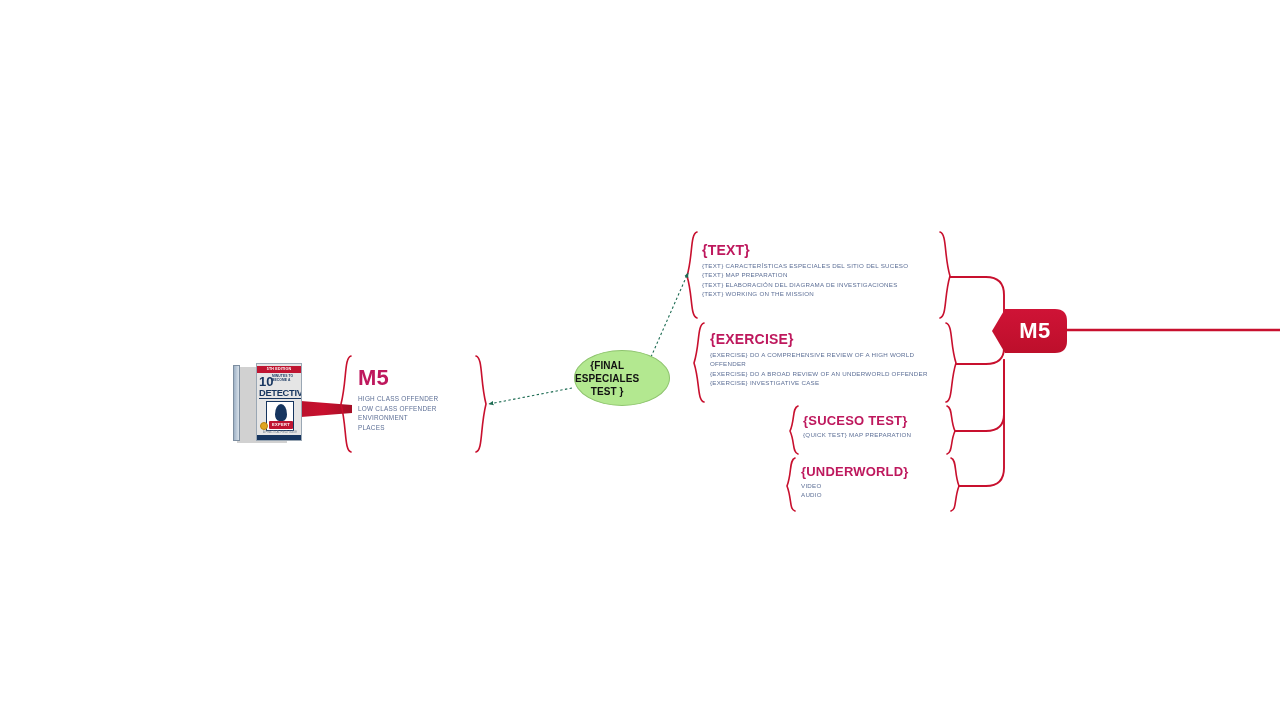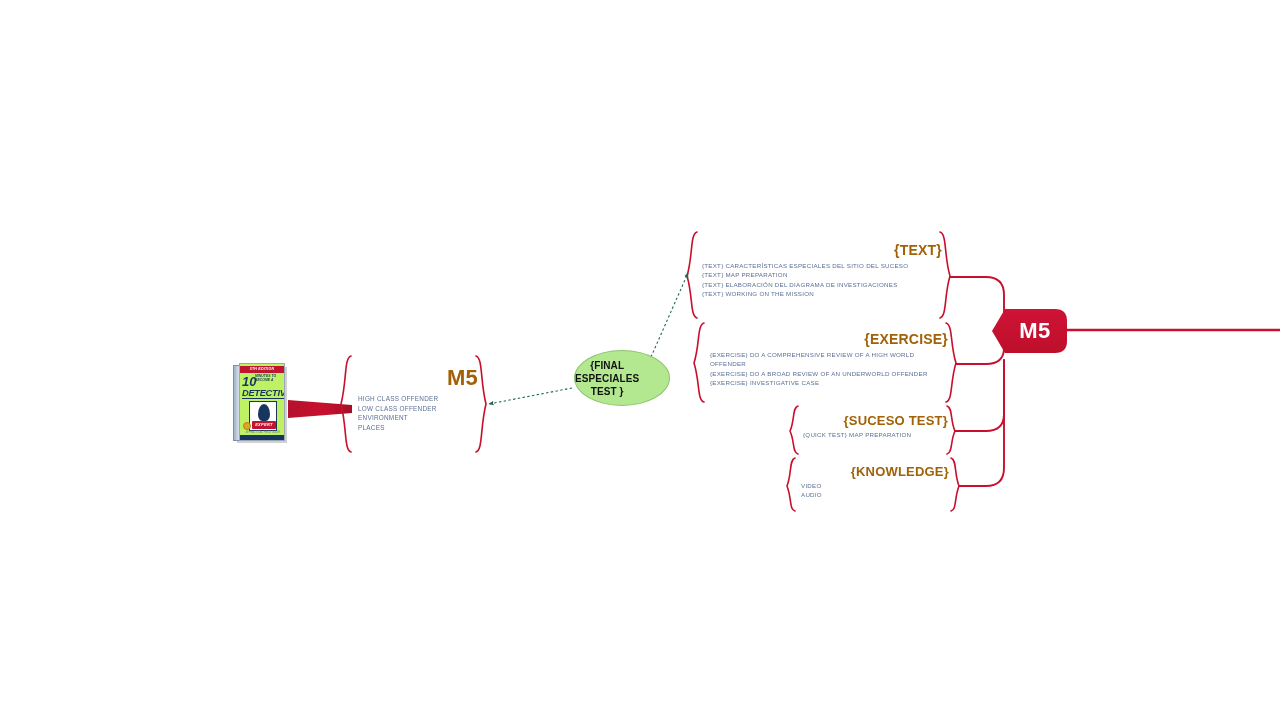--- a/index.html
+++ b/index.html
@@ -9,25 +9,24 @@
     font-family:"Liberation Sans", sans-serif;
     overflow:hidden;
     position:relative;
   }
   #canvas{position:absolute;inset:0;width:1280px;height:720px;}
   .svg-layer{position:absolute;left:0;top:0;width:1280px;height:720px;pointer-events:none;}
 
   
   .node{position:absolute;}
   .node-title{
-    color:#a16207;
+    color:#be185d;
     font-weight:bold;
     letter-spacing:.2px;
     white-space:nowrap;
-    text-align:right;
   }
   .node-sub{
     color:#5d6f96;
     font-size:6.2px;
     line-height:9.3px;
     letter-spacing:.25px;
   }
   .node-sub div{white-space:normal;}
 
   
@@ -42,24 +41,23 @@
   #book .b-shadow{
     position:absolute;left:4px;top:4px;width:50px;height:76px;
     background:rgba(0,0,0,.18);
   }
   #book .b-spine{
     position:absolute;left:0;top:2px;width:7px;height:76px;
     background:linear-gradient(90deg,#9fb2c6,#d8e1ea);
     border:1px solid #7d8ea0;box-sizing:border-box;
   }
   #book .b-face{
-    position:absolute;left:6px;top:0;width:46px;height:78px;
-    background:#bef264;border:1px solid #9aa7b4;box-sizing:border-box;
+    position:absolute;left:23px;top:0;width:46px;height:78px;
+    background:#e5e5e5;border:1px solid #9aa7b4;box-sizing:border-box;
     overflow:hidden;
-    font-style:italic;
   }
   #book .b-topband{
     position:absolute;left:0;top:2px;width:100%;height:7px;
     background:#bf1531;
   }
   #book .b-topband span{
     display:block;color:#fff;font-size:3.6px;line-height:7px;
     text-align:center;letter-spacing:.2px;font-weight:bold;
   }
   #book .b-ten{
@@ -267,21 +265,21 @@
   </div>
 
   <div class="node" id="quicktest-node">
     <div class="node-title">{SUCESO TEST}</div>
     <div class="node-sub">
       <div>{QUICK TEST} MAP PREPARATION</div>
     </div>
   </div>
 
   <div class="node" id="attachment-node">
-    <div class="node-title">{KNOWLEDGE}</div>
+    <div class="node-title">{UNDERWORLD}</div>
     <div class="node-sub">
       <div>VIDEO</div>
       <div>AUDIO</div>
     </div>
   </div>
 
   <div id="m5-tag">
     <div class="tag-label">M5</div>
   </div>
 

